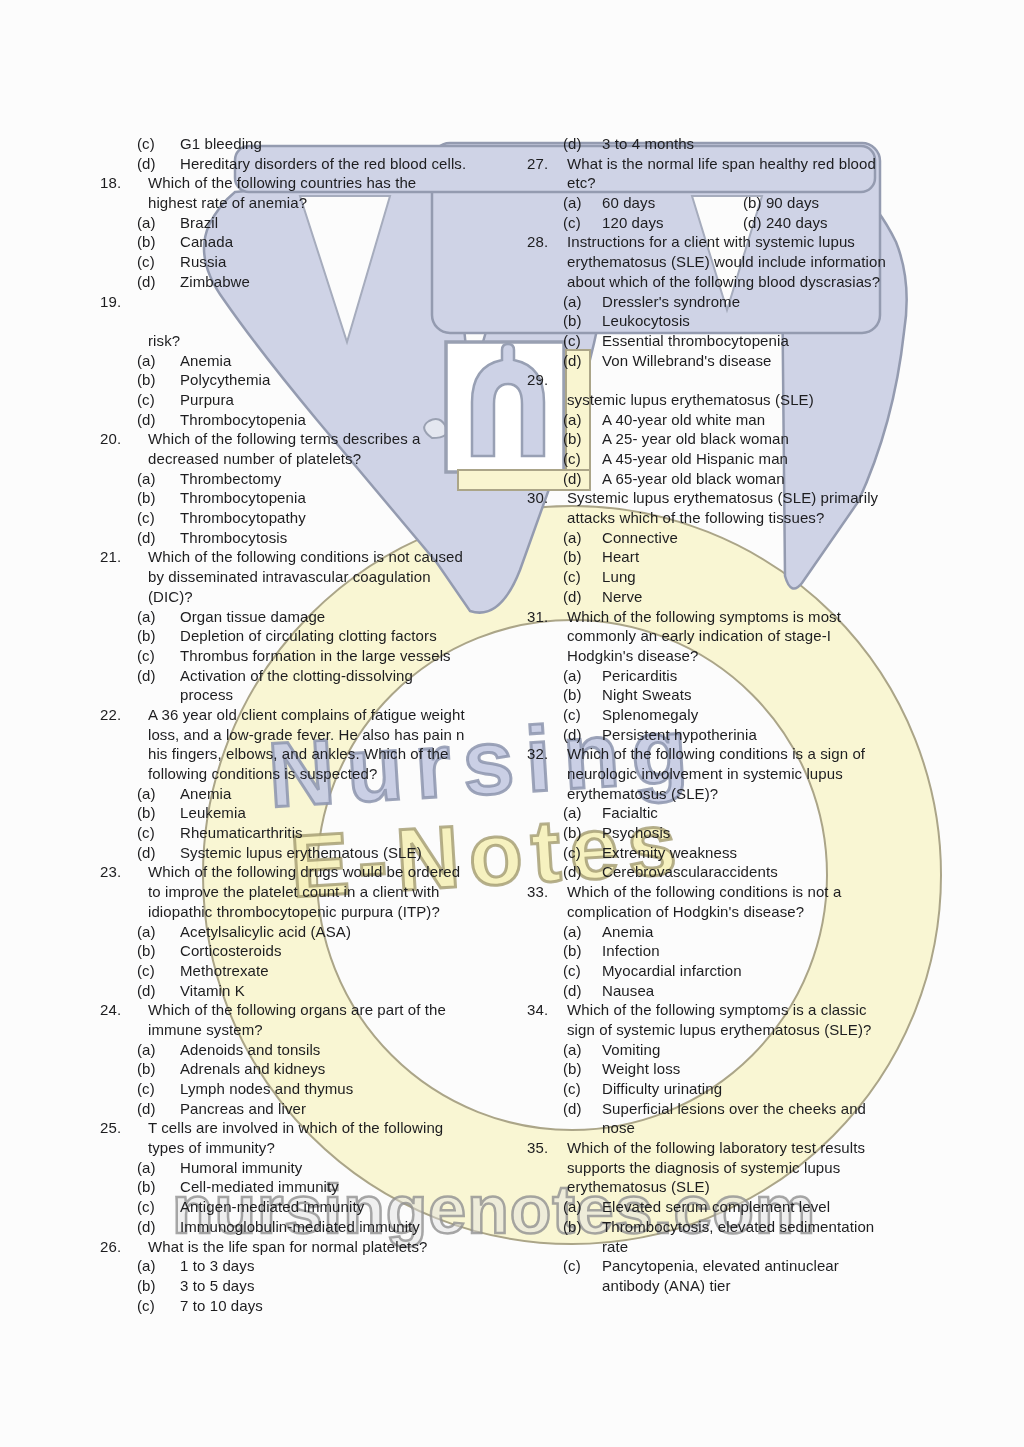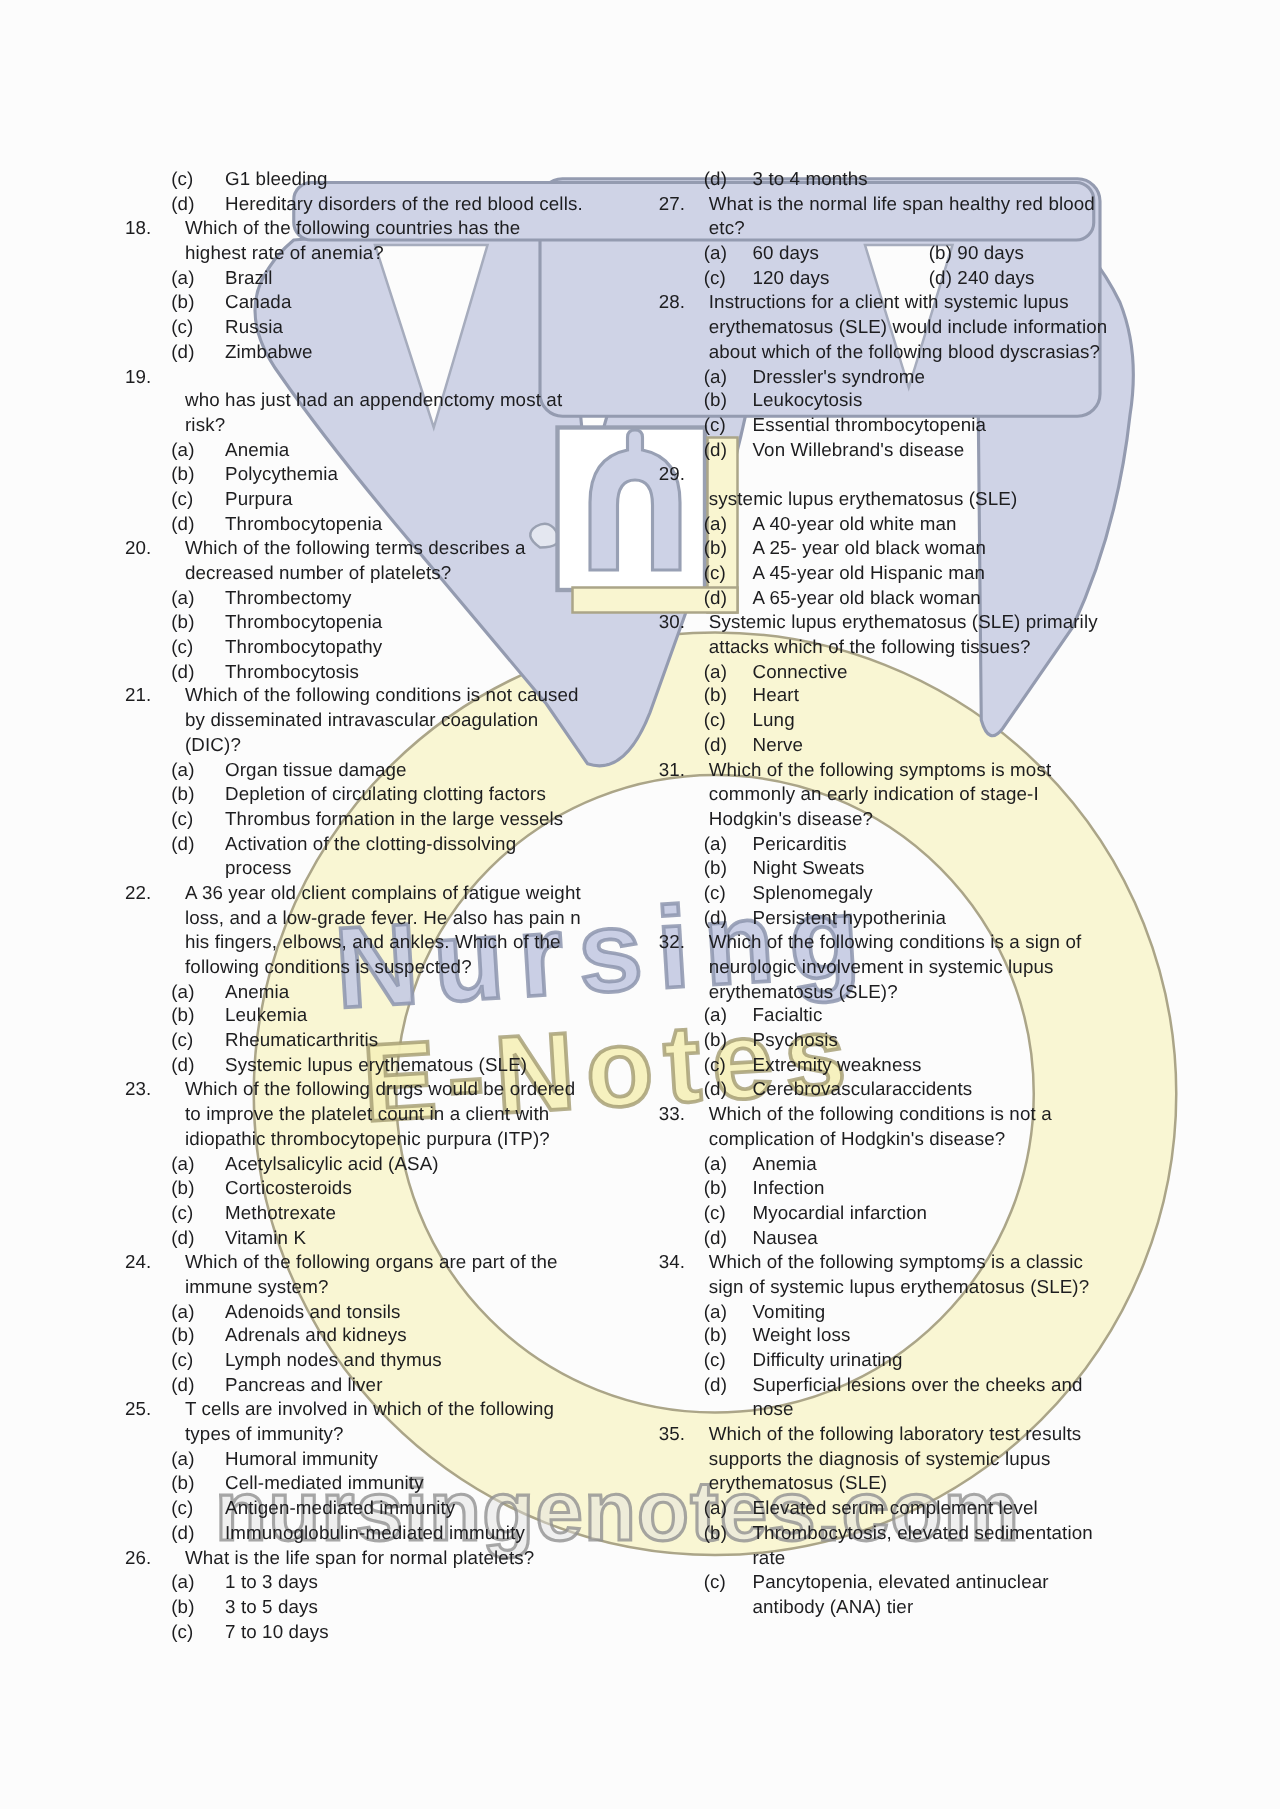--- a/index.html
+++ b/index.html
@@ -105,21 +105,20 @@
         <div class="line">
           <span class="ind"></span>
           <span class="letter">(d)</span>
           <span class="txt">Zimbabwe</span>
         </div>
         <div class="line j">
           <span class="num">19.</span>
         </div>
         <div class="line j">
           <span class="gap gq"></span>
-          <span class="txt">who has just had an appendenctomy most at</span>
         </div>
         <div class="line">
           <span class="gap gq"></span>
           <span class="txt">risk?</span>
         </div>
         <div class="line">
           <span class="ind"></span>
           <span class="letter">(a)</span>
           <span class="txt">Anemia</span>
         </div>

